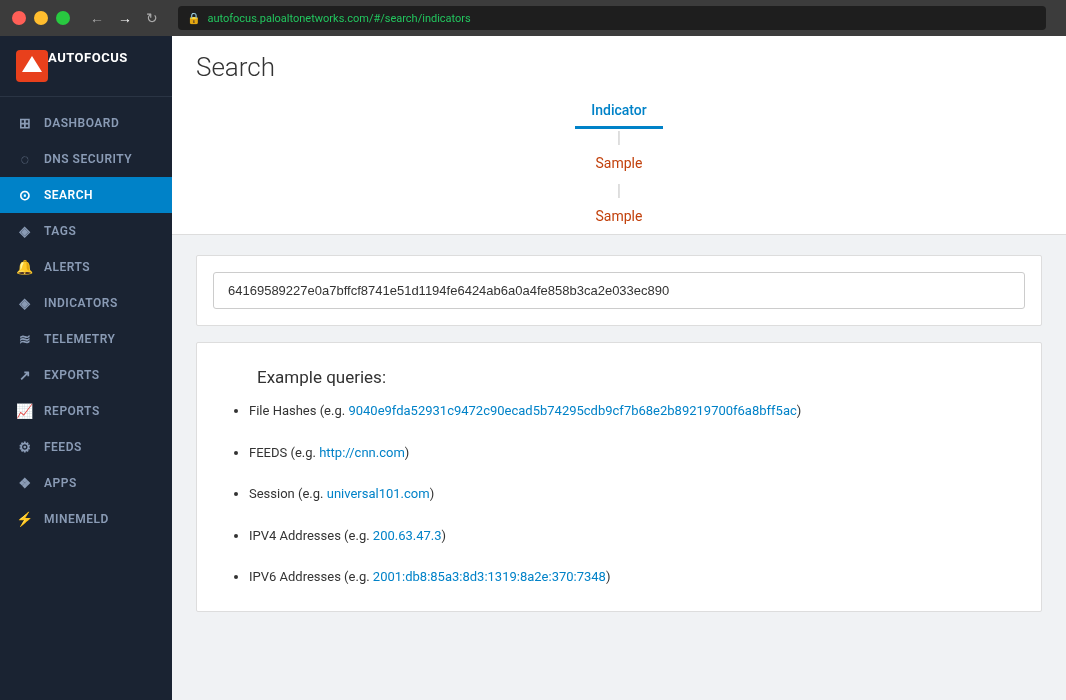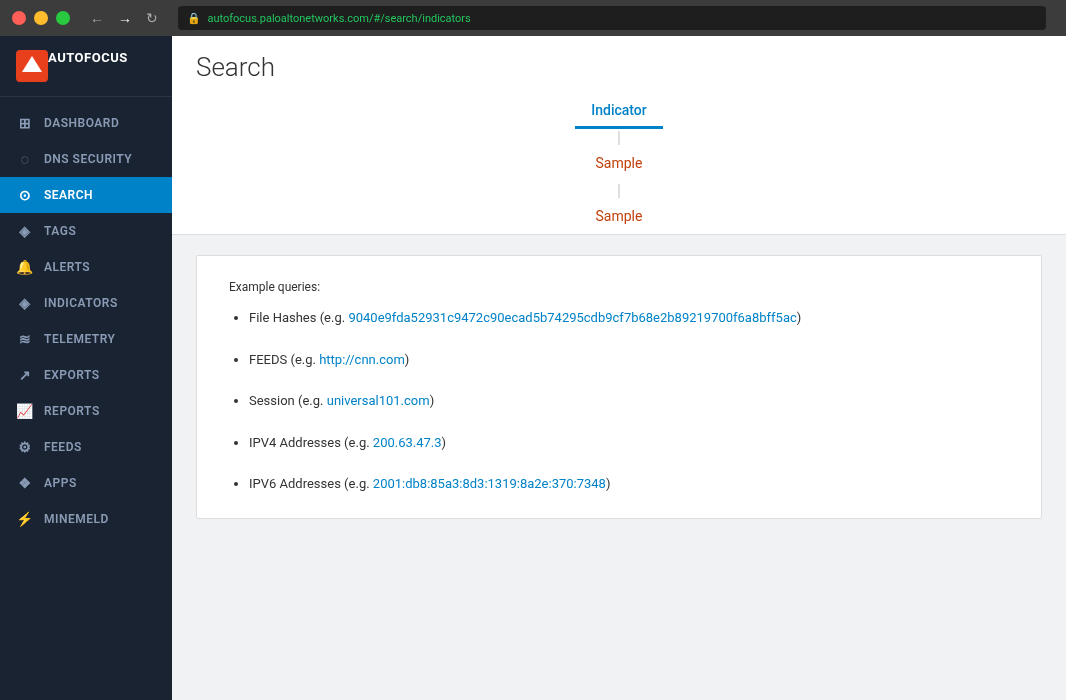--- a/index.html
+++ b/index.html
@@ -129,21 +129,21 @@
     }
 
     
     .examples-card {
       background: white;
       border: 1px solid #ddd;
       border-radius: 2px;
       padding: 24px 32px;
     }
     .examples-title {
-      font-size: 12px; color: #333; font-weight: 400; margin-bottom: 14px;
+      font-size: 17px; color: #333; font-weight: 400; margin-bottom: 14px; margin-left: 28px;
     }
     .examples-list {
       list-style: disc; padding-left: 20px; display: flex; flex-direction: column; gap: 22px;
     }
     .examples-list li { font-size: 13px; color: #333; line-height: 1.5; }
     .link { color: #0082c8; text-decoration: none; }
   </style>
 </head>
 <body>
 
@@ -229,20 +229,23 @@
         <div class="tab active">Indicator</div>
         <span class="tab-sep">|</span>
         <div class="tab">Sample</div>
         <span class="tab-sep">|</span>
         <div class="tab">Sample</div>
       </div>
     </div>
 
     <div class="content-area">
 
+      <div class="search-card">
+        <input type="text" class="search-input" value="64169589227e0a7bffcf8741e51d1194fe6424ab6a0a4fe858b3ca2e033ec890" style="">
+      </div>
 
       <div class="examples-card">
         <p class="examples-title">Example queries:</p>
         <ul class="examples-list">
           <li>
             <span>File Hashes (e.g. </span><a class="link" href="#">9040e9fda52931c9472c90ecad5b74295cdb9cf7b68e2b89219700f6a8bff5ac</a><span>)</span>
           </li>
           <li>
             <span>FEEDS (e.g. </span><a class="link" href="#">http://cnn.com</a><span>)</span>
           </li>

